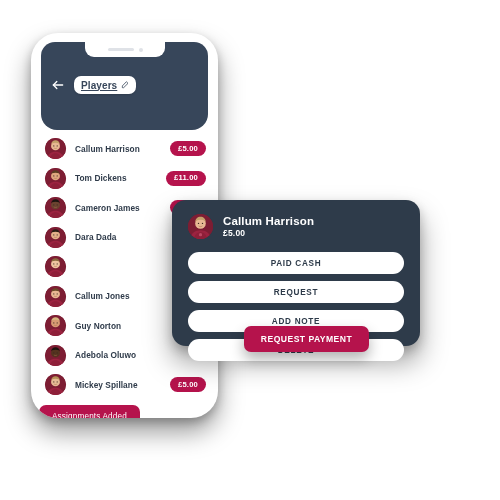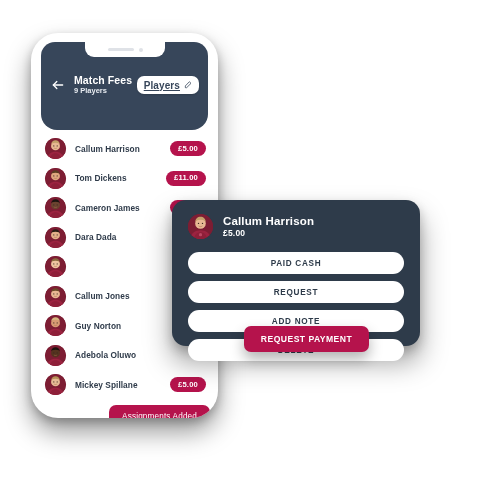--- a/index.html
+++ b/index.html
@@ -187,21 +187,21 @@
     font-weight: bold;
     letter-spacing: 0.2px;
     border-radius: 8px;
     padding: 3.5px 8px;
     line-height: 1;
   }
   .amount-pill.empty { visibility: hidden; }
 
   .assignments-wrap {
     display: flex;
-    justify-content: flex-end;
+    justify-content: flex-start;
     margin-top: 5px;
   }
   .assignments-btn {
     background: #b5134c;
     color: #ffffff;
     font-size: 8.2px;
     letter-spacing: 0.15px;
     border: none;
     border-radius: 7px;
     padding: 7px 13px;
@@ -310,24 +310,20 @@
         <div class="notch-speaker"></div>
         <div class="notch-camera"></div>
       </div>
 
       <div class="header-row">
         <svg class="back-arrow" viewBox="0 0 24 24" fill="none" stroke="currentColor" stroke-width="2.2" stroke-linecap="round" stroke-linejoin="round">
           <line x1="20" y1="12" x2="4" y2="12"></line>
           <polyline points="10,6 4,12 10,18"></polyline>
         </svg>
 
-        <div class="header-titles">
-          <div class="header-title">Match Fees</div>
-          <div class="header-sub">9 Players</div>
-        </div>
 
         <div class="players-pill">
           <span class="players-pill-label">Players</span>
           <svg class="pencil-icon" viewBox="0 0 24 24" fill="none" stroke="currentColor" stroke-width="2.4" stroke-linecap="round" stroke-linejoin="round">
             <path d="M17 3l4 4L8 20H4v-4z"></path>
           </svg>
         </div>
       </div>
     </div>
 

